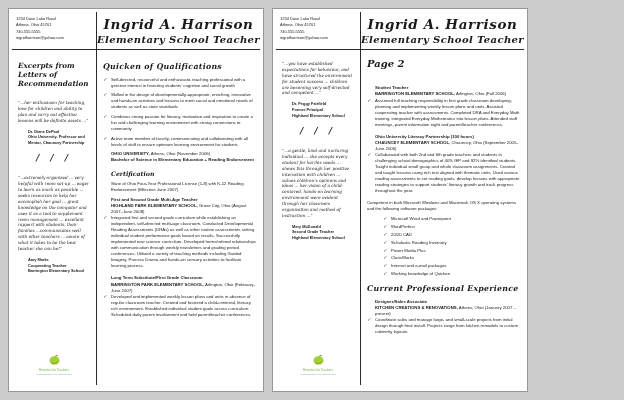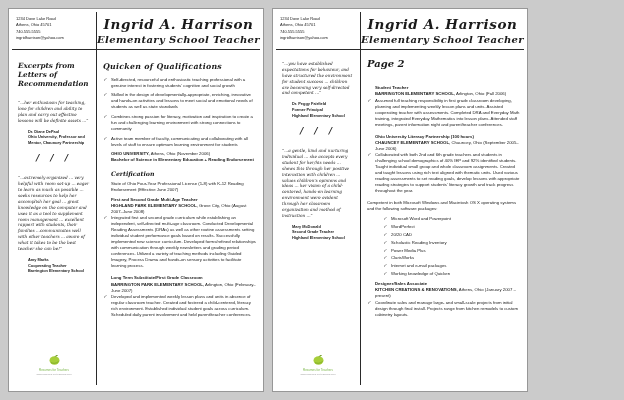--- a/index.html
+++ b/index.html
@@ -166,20 +166,21 @@
     <div class="tech-intro">Competent in both Microsoft Windows and Macintosh OS X operating systems and the following software packages:</div>
     <div class="titem"><span class="check">✓</span><span>Microsoft Word and Powerpoint</span></div>
     <div class="titem"><span class="check">✓</span><span>WordPerfect</span></div>
     <div class="titem"><span class="check">✓</span><span>20/20 CAD</span></div>
     <div class="titem"><span class="check">✓</span><span>Scholastic Reading Inventory</span></div>
     <div class="titem"><span class="check">✓</span><span>Power Media Plus</span></div>
     <div class="titem"><span class="check">✓</span><span>ClarisWorks</span></div>
     <div class="titem"><span class="check">✓</span><span>Internet and e-mail packages</span></div>
     <div class="titem"><span class="check">✓</span><span>Working knowledge of Quicken</span></div>
 
+    <div class="sec-h">Current Professional Experience</div>
     <div class="job">
       <div class="job-title">Designer/Sales Associate</div>
       <div><span class="b">KITCHEN CREATIONS &amp; RENOVATIONS,</span><span>  Athens, Ohio  (January 2007 – present)</span></div>
       <div class="job-para"><span class="check">✓</span><span>Coordinate sales and manage large- and small-scale projects from initial design through final install. Projects range from kitchen remodels to custom cabinetry layouts.</span></div>
     </div>
   </div>
 
   <div class="logo">
     <svg width="13" height="11" viewBox="0 0 13 11">
       <ellipse cx="6.5" cy="6.5" rx="5" ry="4.2" fill="#a6ce39"></ellipse>

